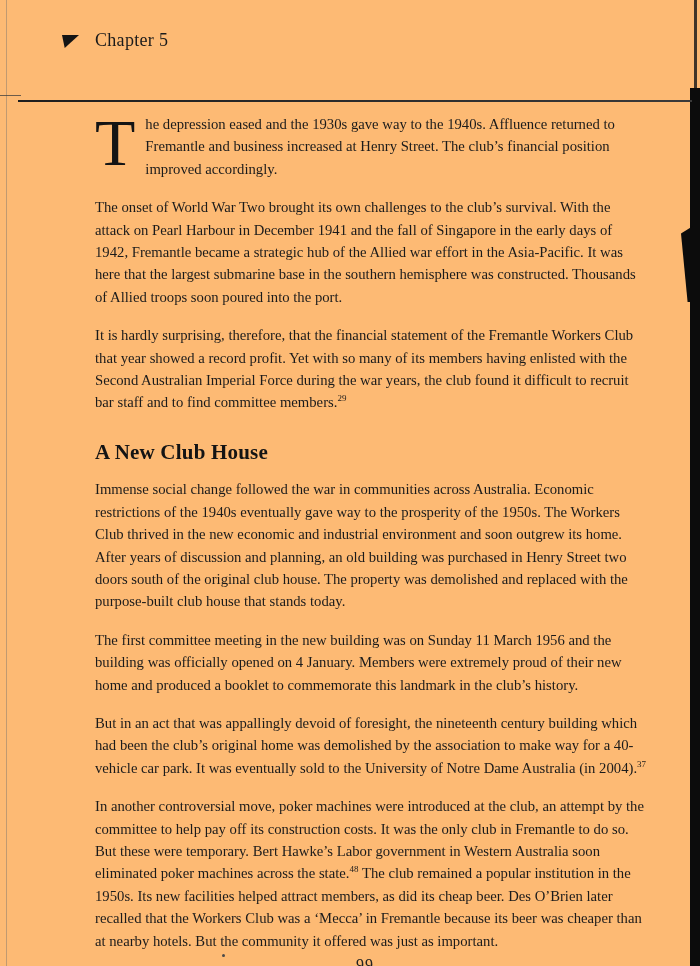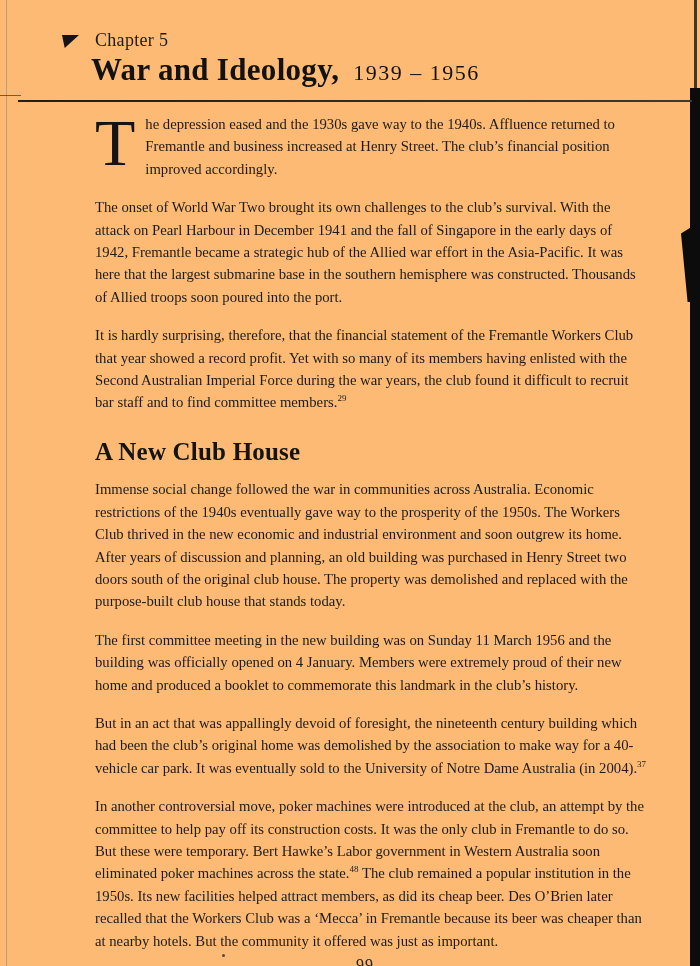--- a/index.html
+++ b/index.html
@@ -85,21 +85,21 @@
     text-align: left;
   }
   .content p { margin: 0 0 16px 0; }
   .drop-cap {
     float: left;
     font-size: 66px; line-height: 53px;
     padding: 3px 10px 0 0;
     color: #141414;
   }
   .section-heading {
-    font-size: 25px; font-weight: 700; color: #141414;
+    font-size: 21px; font-weight: 700; color: #141414;
     margin: 27px 0 15px 0;
     letter-spacing: 0.2px;
   }
   sup.fn {
     font-size: 9px; line-height: 0;
     vertical-align: super;
   }
 
   
   .page-number-clip {
@@ -122,24 +122,20 @@
   <div class="right-scan-line-top"></div>
   <div class="right-scan-bar"></div>
   <div class="right-scan-blob"></div>
   <div class="page-speck"></div>
 
   <div class="chapter-row">
     <div class="chapter-marker"></div>
     <div class="chapter-label">Chapter 5</div>
   </div>
 
-  <div class="title-row">
-    <span>War and Ideology,</span>
-    <span class="title-years">1939 – 1956</span>
-  </div>
 
   <div class="title-rule"></div>
 
   <div class="content">
 
     <p>
       <span class="drop-cap">T</span><span>he depression eased and the 1930s gave way to the 1940s. Affluence returned to Fremantle and business increased at Henry Street. The club’s financial position improved accordingly.</span>
     </p>
 
     <p>The onset of World War Two brought its own challenges to the club’s survival. With the attack on Pearl Harbour in December 1941 and the fall of Singapore in the early days of 1942, Fremantle became a strategic hub of the Allied war effort in the Asia-Pacific. It was here that the largest submarine base in the southern hemisphere was constructed. Thousands of Allied troops soon poured into the port.</p>

